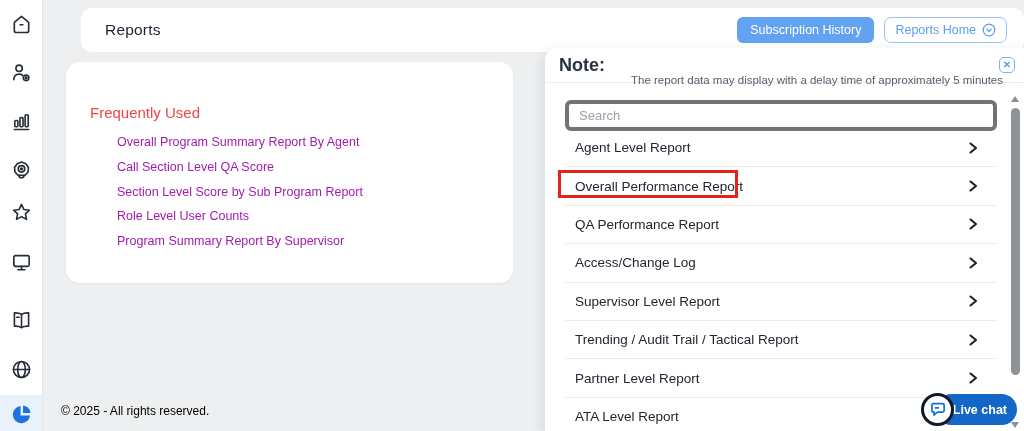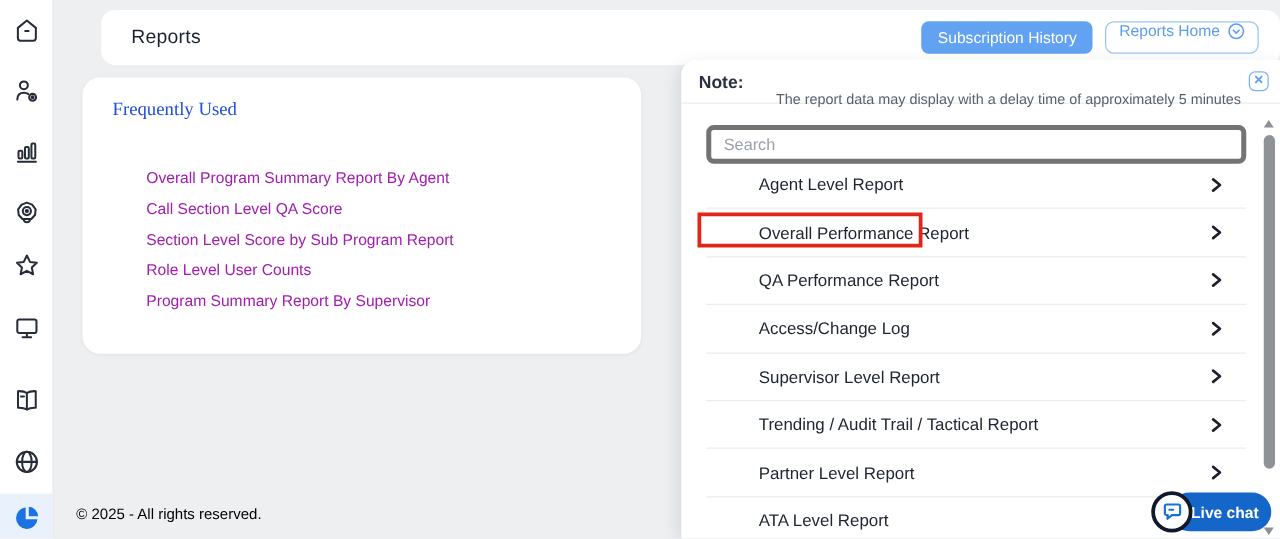--- a/index.html
+++ b/index.html
@@ -11,44 +11,44 @@
   .sidebar { position:absolute; left:0; top:0; width:43px; height:431px; background:#ffffff; border-right:1px solid #e2e5e9; z-index:5; }
   .side-item { position:absolute; left:10px; width:23px; height:23px; color:#262d39; cursor:pointer; }
   .side-item svg { width:23px; height:23px; display:block; }
   .side-active-bg { position:absolute; left:0; top:395px; width:42px; height:36px; background:#e8f1fc; }
 
   
   .header-card { position:absolute; left:66px; top:8px; width:943px; height:44px; background:#ffffff; border-radius:11px; z-index:1;margin-left:15px; }
   .page-title { position:absolute; left:24px; top:0; height:44px; display:flex; align-items:center; font-size:15.5px; font-weight:500; color:#1c2330; letter-spacing:.2px; }
   .header-actions { position:absolute; right:17px; top:9px; display:flex; gap:10px;padding-left:24px; }
   .btn-primary { height:26px; padding:0 13px; background:#62a2f2; border:none; border-radius:6px; color:#ffffff; font-size:12.5px; font-weight:500; font-family:inherit; display:flex; align-items:center; cursor:pointer; }
-  .btn-outline { height:26px; padding:0 10px; background:#ffffff; border:1px solid #9cc4f6; border-radius:7px; color:#5c9df1; font-size:12.5px; font-weight:500; font-family:inherit; display:flex; align-items:flex-start; gap:6px; cursor:pointer; }
+  .btn-outline { height:26px; padding:0 10px; background:#ffffff; border:1px solid #9cc4f6; border-radius:7px; color:#5c9df1; font-size:12.5px; font-weight:500; font-family:inherit; display:flex; align-items:center; gap:6px; cursor:pointer; }
   .btn-outline svg { width:14px; height:14px; display:block; }
 
   
   .fu-card { position:absolute; left:66px; top:62px; width:447px; height:221px; background:#ffffff; border-radius:14px; box-shadow:0 1px 3px rgba(20,30,50,.05); z-index:1; }
-  .fu-title { position:absolute; left:24px; top:18px; font-size:15px; font-weight:500; color:#1d4ed8;font-family:Liberation Serif, serif; }
+  .fu-title { position:absolute; left:24px; top:42px; font-size:15px; font-weight:500; color:#ef4444; }
   .fu-list { position:absolute; left:51px; top:68px; right:16px; }
   .fu-item { font-size:12.5px; color:#a21caf; line-height:24.8px; cursor:pointer; }
 
   
   .footer-text { position:absolute; left:61px; top:404px; font-size:12px; color:#000000; z-index:1; }
 
   
   .panel { position:absolute; left:545px; top:48px; width:479px; height:383px; background:#ffffff; border-top-left-radius:12px; box-shadow:-3px 3px 12px rgba(25,35,55,.10); z-index:10; }
   .note-bar { position:relative; height:35px; display:flex; align-items:center; padding-left:14px; border-bottom:1px solid #eaecef; }
-  .note-label { font-size:14px; font-weight:700; color:#2a3140; }
+  .note-label { font-size:18px; font-weight:700; color:#2a3140; }
   .note-text { font-size:11.5px; color:#57606e; margin-left:26px;margin-top:30px; }
   .note-close { position:absolute; right:9px; top:9px; width:16px; height:16px; border:1.5px solid #7db1f4; border-radius:5px; background:#ffffff; color:#5d9cf0; font-size:10px; font-weight:700; line-height:12px; display:flex; align-items:center; justify-content:center; cursor:pointer; padding:0; font-family:inherit; }
   .search-input { position:absolute; left:20px; top:52px; width:432px; height:31px; border:4px solid #737373; border-radius:6px; font-size:13px; font-family:inherit; color:#202732; padding:0 10px; outline:none; background:#ffffff; }
   .search-input::placeholder { color:#99a0aa; }
   .report-list { position:absolute; left:20px; top:81px; width:432px; }
   .report-row { position:relative; height:38.4px; display:flex; align-items:center; justify-content:space-between; border-bottom:1px solid #eaecef; padding:0 18px 0 10px; cursor:pointer; }
   .report-row:last-child { border-bottom:none; }
-  .report-label { font-size:13.5px; color:#202732;margin-left:32px; }
+  .report-label { font-size:13.5px; color:#202732; }
   .report-row svg { width:12px; height:14px; display:block; flex:none; }
   .red-box { position:absolute; left:-7px; top:2.5px; width:180px; height:28px; border:3px solid #e2241a; pointer-events:none; }
 
   
   .scrollbar { position:absolute; right:2px; top:44px; bottom:0; width:13px; z-index:11; }
   .sb-up { position:absolute; top:4px; left:2px; width:0; height:0; border-left:4.5px solid transparent; border-right:4.5px solid transparent; border-bottom:6px solid #8b8f96; cursor:pointer; }
   .sb-thumb { position:absolute; top:16px; left:2px; width:9px; height:267px; background:#8f9297; border-radius:4.5px; cursor:pointer; }
   .sb-down { position:absolute; bottom:3px; left:2px; width:0; height:0; border-left:4.5px solid transparent; border-right:4.5px solid transparent; border-top:6px solid #8b8f96; cursor:pointer; }
 
   

